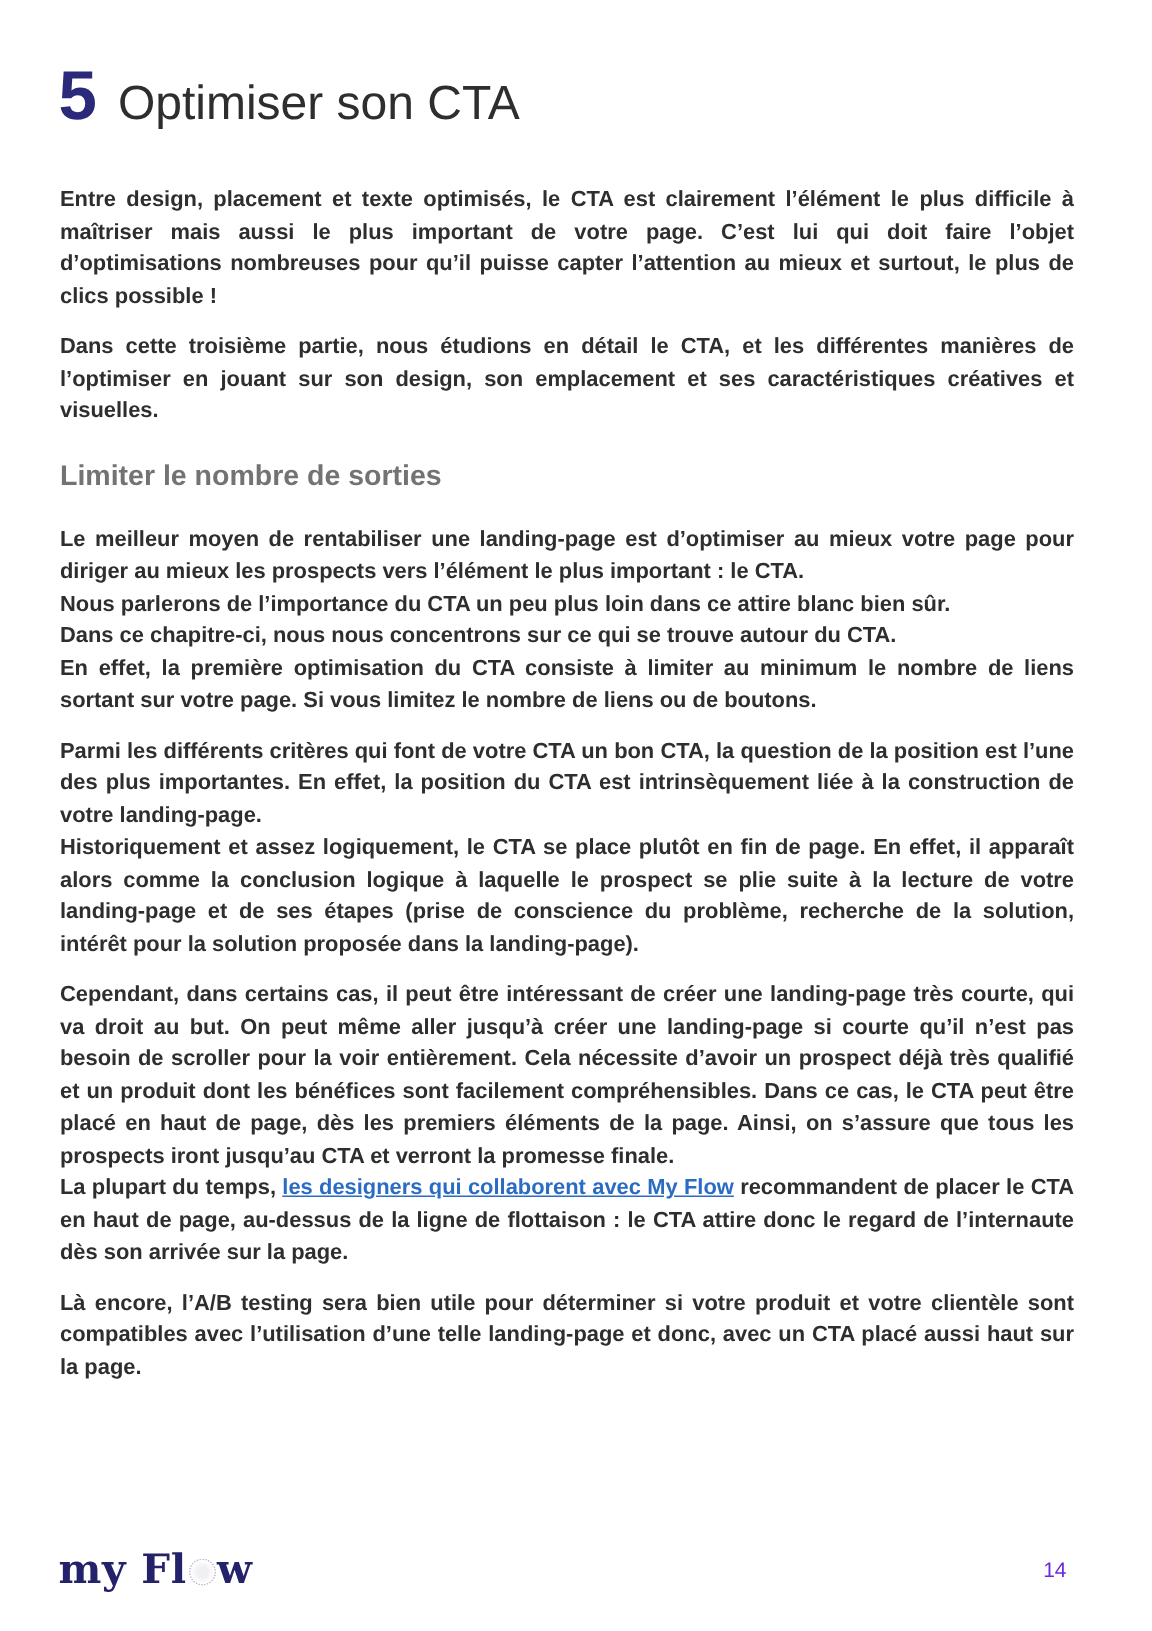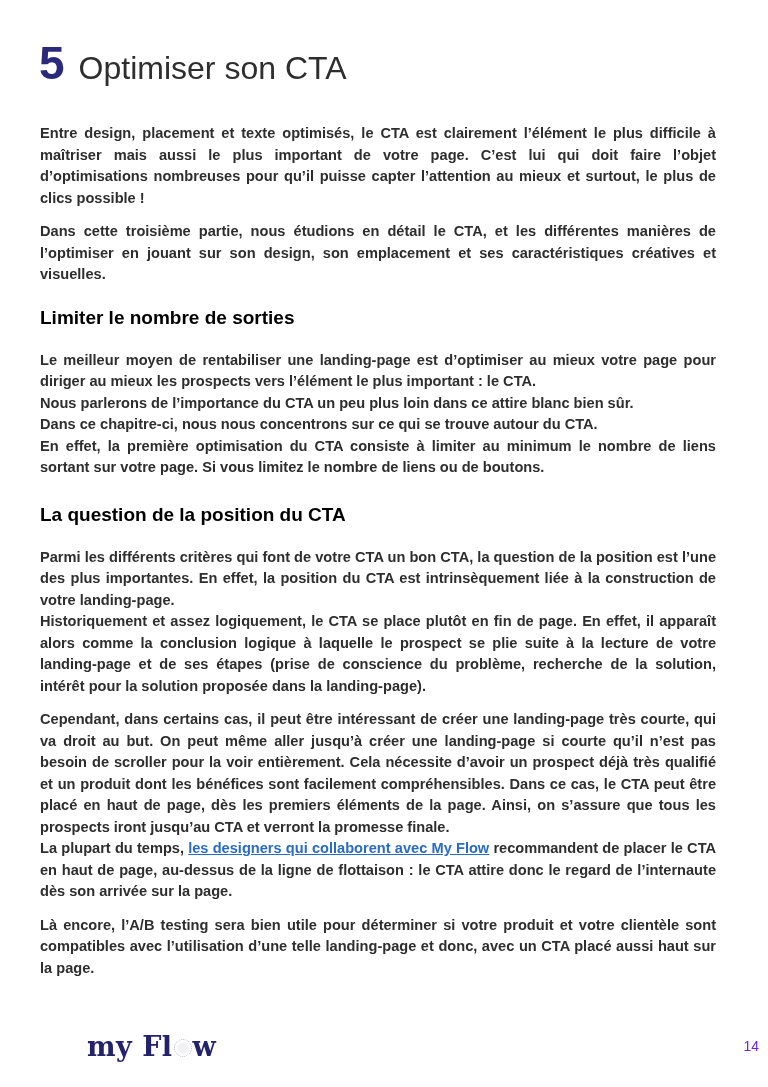--- a/index.html
+++ b/index.html
@@ -21,26 +21,26 @@
     .content {
       position: absolute; left: 40px; top: 123px; width: 676px;
     }
     p {
       margin: 0 0 12px 0; font-size: 14.6px; line-height: 21.5px;
       text-align: justify; color: #2e2e2e; font-weight: bold;
     }
     p .line { display: block; }
     h2 {
       margin: 20px 0 20px 0; font-size: 19px; font-weight: bold;
-      color: #000000; line-height: 24px;
+      color: #737373; line-height: 24px;
     }
     a.inline-link { color: #2a6cc4; text-decoration: underline; }
     .footer {
       position: absolute; left: 39px; top: 1028px; width: 680px; height: 36px;
-      display: flex; align-items: center; margin-left: 48px;
+      display: flex; align-items: center;
     }
     .logo {
       font-family: "DejaVu Serif", serif; font-weight: bold;
       font-size: 27px; color: #23226b; letter-spacing: 0.5px;
       display: flex; align-items: center; line-height: 1;
     }
     .logo .globe {
       display: inline-block; width: 16px; height: 16px; border-radius: 50%;
       border: 1px dotted #b8b8c8; margin: 0 1px; position: relative; top: 2px;
       background: radial-gradient(circle, #f0f0f4 30%, #ffffff 70%);
@@ -65,21 +65,20 @@
   <p>Dans cette troisième partie, nous étudions en détail le CTA, et les différentes manières de l’optimiser en jouant sur son design, son emplacement et ses caractéristiques créatives et visuelles.</p>
 
   <h2>Limiter le nombre de sorties</h2>
   <p>
     <span class="line">Le meilleur moyen de rentabiliser une landing-page est d’optimiser au mieux votre page pour diriger au mieux les prospects vers l’élément le plus important : le CTA.</span>
     <span class="line">Nous parlerons de l’importance du CTA un peu plus loin dans ce attire blanc bien sûr.</span>
     <span class="line">Dans ce chapitre-ci, nous nous concentrons sur ce qui se trouve autour du CTA.</span>
     <span class="line">En effet, la première optimisation du CTA consiste à limiter au minimum le nombre de liens sortant sur votre page. Si vous limitez le nombre de liens ou de boutons.</span>
   </p>
 
-  <h2 style="margin-top:24px;">La question de la position du CTA</h2>
   <p>
     <span class="line">Parmi les différents critères qui font de votre CTA un bon CTA, la question de la position est l’une des plus importantes. En effet, la position du CTA est intrinsèquement liée à la construction de votre landing-page.</span>
     <span class="line">Historiquement et assez logiquement, le CTA se place plutôt en fin de page. En effet, il apparaît alors comme la conclusion logique à laquelle le prospect se plie suite à la lecture de votre landing-page et de ses étapes (prise de conscience du problème, recherche de la solution, intérêt pour la solution proposée dans la landing-page).</span>
   </p>
   <p>
     <span class="line">Cependant, dans certains cas, il peut être intéressant de créer une landing-page très courte, qui va droit au but. On peut même aller jusqu’à créer une landing-page si courte qu’il n’est pas besoin de scroller pour la voir entièrement. Cela nécessite d’avoir un prospect déjà très qualifié et un produit dont les bénéfices sont facilement compréhensibles. Dans ce cas, le CTA peut être placé en haut de page, dès les premiers éléments de la page. Ainsi, on s’assure que tous les prospects iront jusqu’au CTA et verront la promesse finale.</span>
     <span class="line"><span>La plupart du temps, </span><a class="inline-link" href="#">les designers qui collaborent avec My Flow</a><span> recommandent de placer le CTA en haut de page, au-dessus de la ligne de flottaison : le CTA attire donc le regard de l’internaute dès son arrivée sur la page.</span></span>
   </p>
   <p>Là encore, l’A/B testing sera bien utile pour déterminer si votre produit et votre clientèle sont compatibles avec l’utilisation d’une telle landing-page et donc, avec un CTA placé aussi haut sur la page.</p>
 </div>

